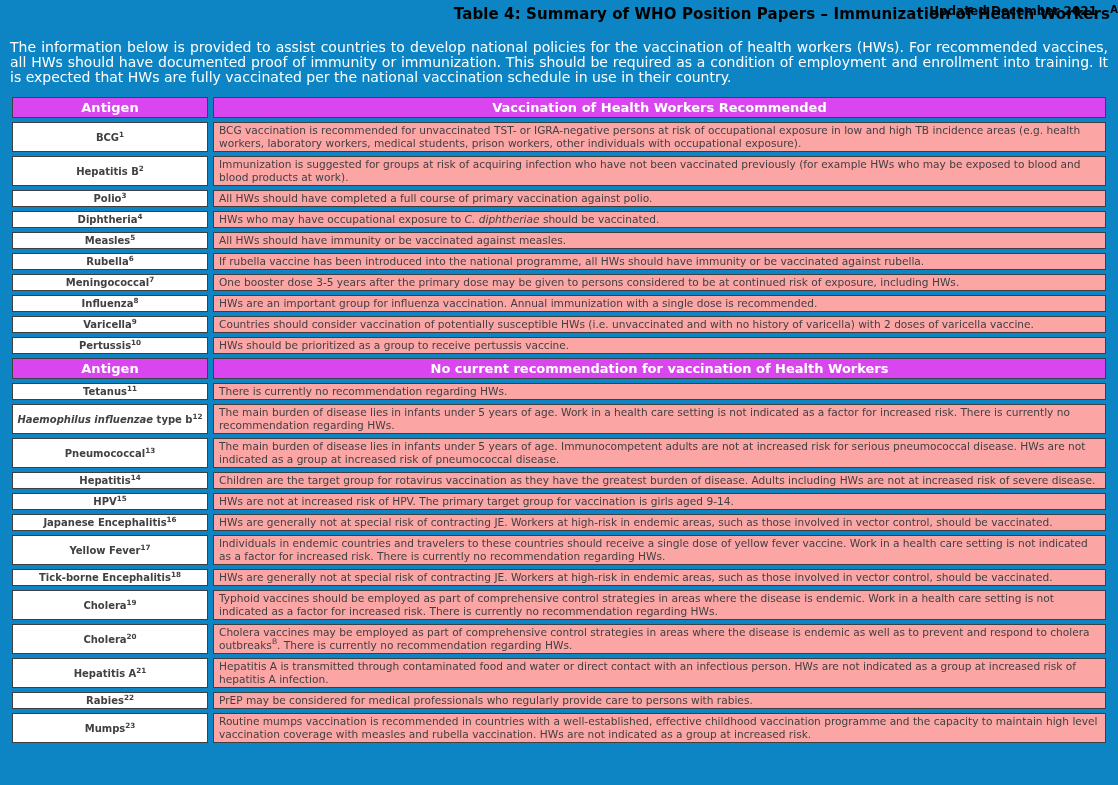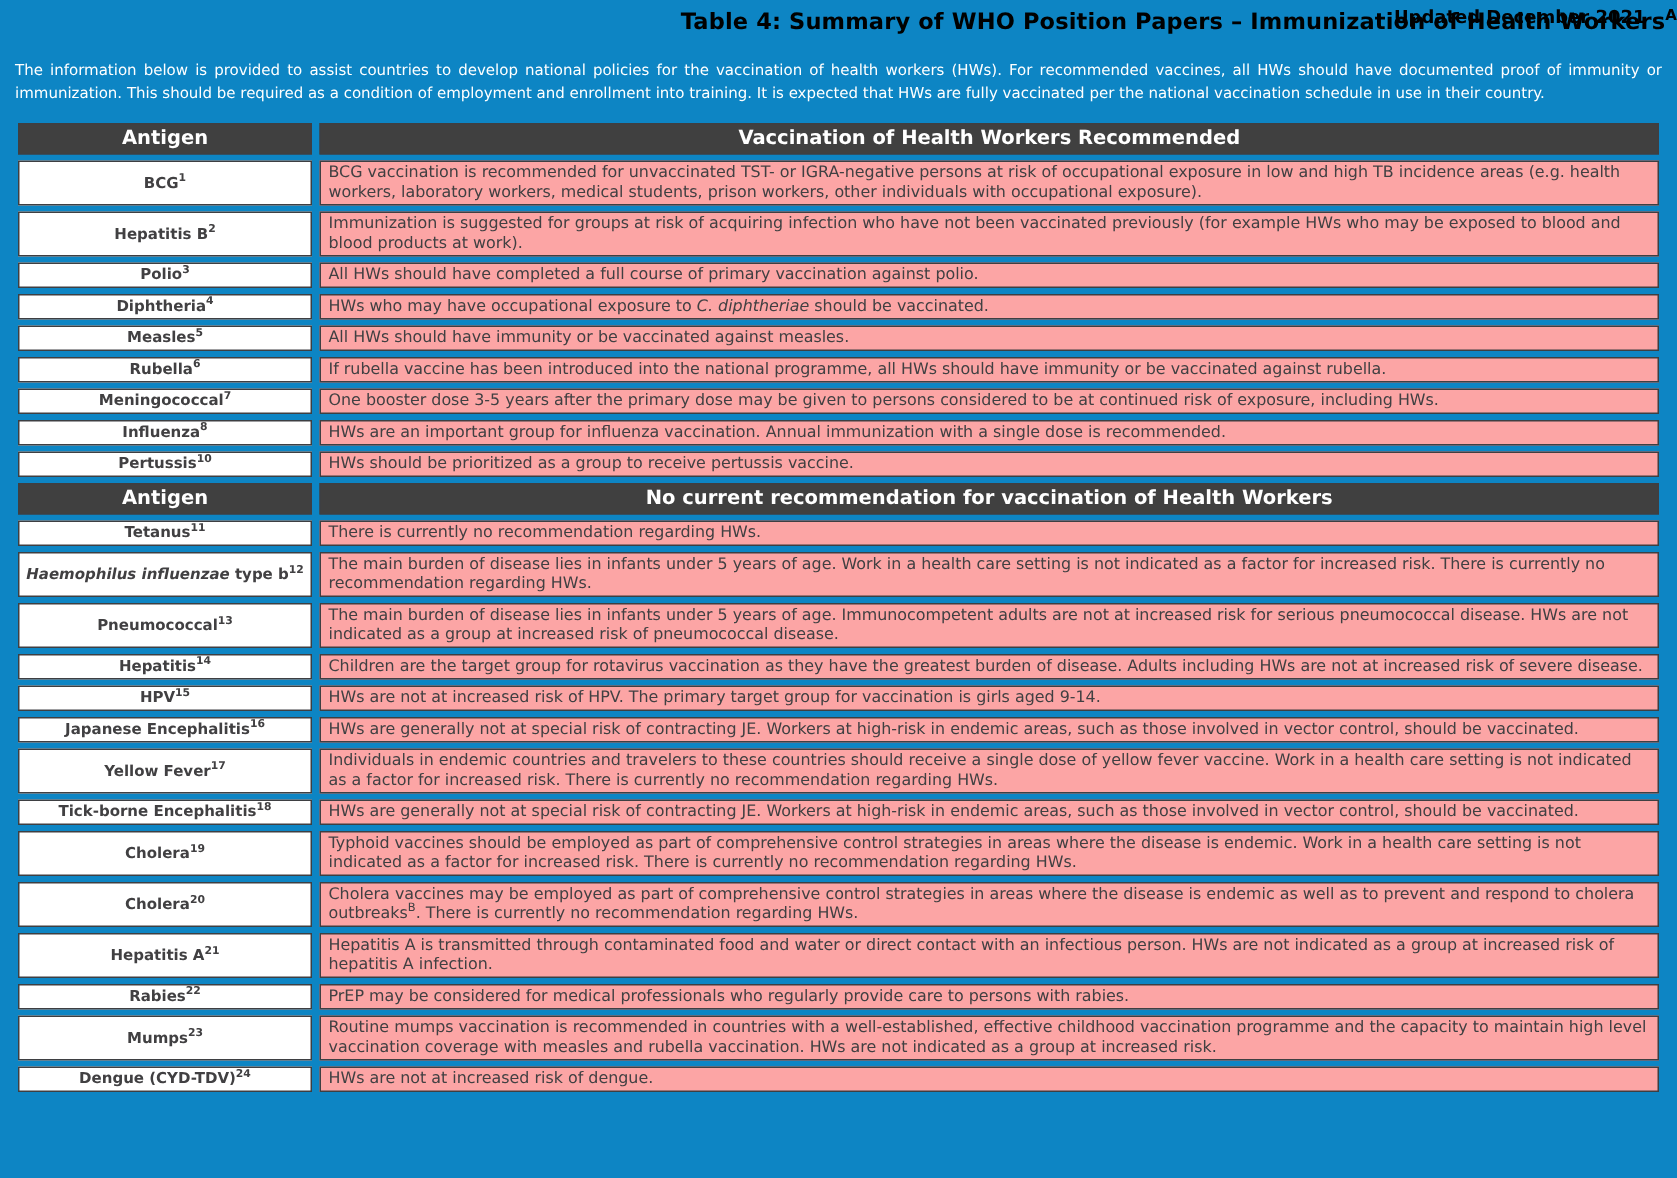--- a/index.html
+++ b/index.html
@@ -8,29 +8,29 @@
     background:#0D85C4;
     font-family:"DejaVu Sans","Liberation Sans",sans-serif;
     -webkit-font-smoothing:antialiased;
   }
   .topbar{position:relative;padding-top:5px;height:24px}
   .page-title{text-align:right;color:#000000;font-weight:bold;font-size:15px;letter-spacing:.1px}
   .page-title sup{font-size:10px}
   .updated{position:absolute;top:4px;right:21px;color:#000000;font-weight:bold;font-size:12px}
   .intro{
     margin:11px 10px 0 10px;color:#FFFFFF;
-    font-size:10px;line-height:15px;text-align:justify;
+    font-size:14px;line-height:15px;text-align:justify;
   }
   table.who-table{
     margin:8px auto 0 auto;width:1104px;
     border-collapse:separate;border-spacing:5px 4px;table-layout:fixed;
   }
   .who-table th,.who-table td{border:1px solid #3E3F42}
   .who-table th{
-    background:#404040;color:#FFFFFF;font-weight:bold;
+    background:#d946ef;color:#FFFFFF;font-weight:bold;
     font-size:13px;padding:2px 4px;text-align:center;
   }
   th.col-antigen{width:186px}
   td.antigen{
     background:#FFFFFF;font-weight:bold;text-align:center;vertical-align:middle;
     font-size:10px;color:#414042;padding:1px 3px;
   }
   td.desc{
     background:#fca5a5;font-size:10.6px;line-height:13px;color:#414042;
     padding:1px 5px;vertical-align:middle;
@@ -81,20 +81,24 @@
         </tr>
         <tr>
           <td class="antigen"><span>Meningococcal</span><sup>7</sup></td>
           <td class="desc"><span>One booster dose 3-5 years after the primary dose may be given to persons considered to be at continued risk of exposure, including HWs.</span></td>
         </tr>
         <tr>
           <td class="antigen"><span>Influenza</span><sup>8</sup></td>
           <td class="desc"><span>HWs are an important group for influenza vaccination. Annual immunization with a single dose is recommended.</span></td>
         </tr>
         <tr>
+          <td class="antigen"><span>Varicella</span><sup>9</sup></td>
+          <td class="desc"><span>Countries should consider vaccination of potentially susceptible HWs (i.e. unvaccinated and with no history of varicella) with 2 doses of varicella vaccine.</span></td>
+        </tr>
+        <tr>
           <td class="antigen"><span>Pertussis</span><sup>10</sup></td>
           <td class="desc"><span>HWs should be prioritized as a group to receive pertussis vaccine.</span></td>
         </tr>
         <tr>
           <th class="col-antigen">Antigen</th>
           <th class="col-reco">No current recommendation for vaccination of Health Workers</th>
         </tr>
         <tr>
           <td class="antigen"><span>Tetanus</span><sup>11</sup></td>
           <td class="desc"><span>There is currently no recommendation regarding HWs.</span></td>
@@ -140,20 +144,16 @@
           <td class="desc"><span>Hepatitis A is transmitted through contaminated food and water or direct contact with an infectious person. HWs are not indicated as a group at increased risk of hepatitis A infection.</span></td>
         </tr>
         <tr>
           <td class="antigen"><span>Rabies</span><sup>22</sup></td>
           <td class="desc"><span>PrEP may be considered for medical professionals who regularly provide care to persons with rabies.</span></td>
         </tr>
         <tr>
           <td class="antigen"><span>Mumps</span><sup>23</sup></td>
           <td class="desc"><span>Routine mumps vaccination is recommended in countries with a well-established, effective childhood vaccination programme and the capacity to maintain high level vaccination coverage with measles and rubella vaccination. HWs are not indicated as a group at increased risk.</span></td>
         </tr>
-        <tr>
-          <td class="antigen"><span>Dengue (CYD-TDV)</span><sup>24</sup></td>
-          <td class="desc"><span>HWs are not at increased risk of dengue.</span></td>
-        </tr>
       </tbody>
   </table>
 
 </div>
 
 </body></html>

